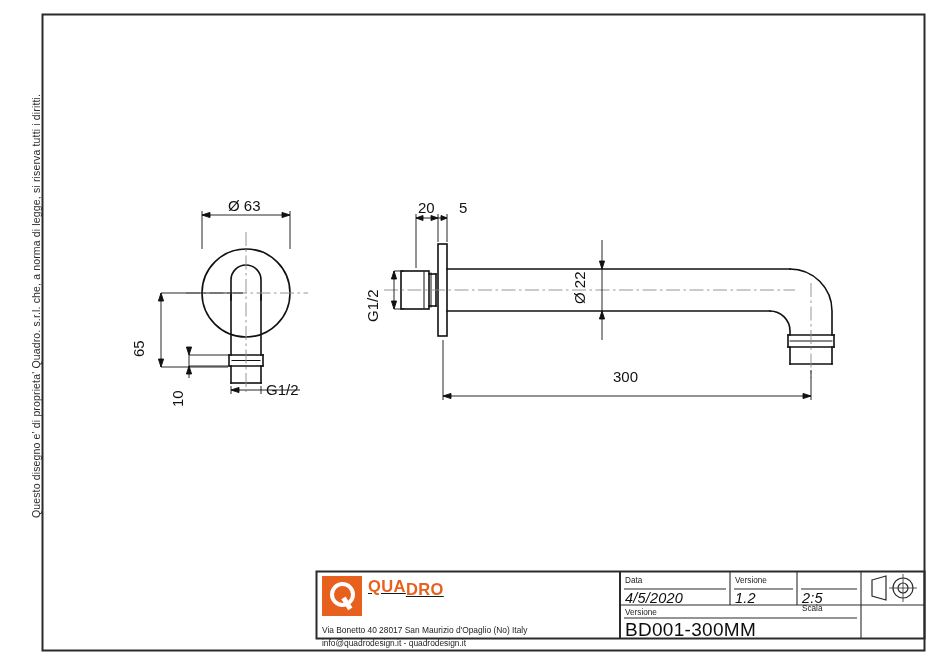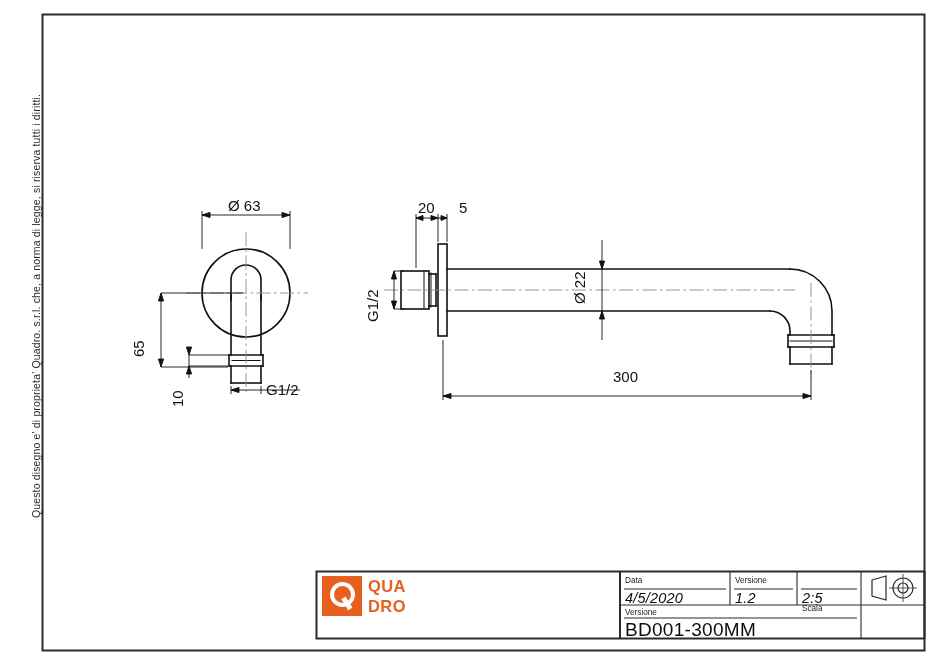--- a/index.html
+++ b/index.html
@@ -27,21 +27,21 @@
     width:40px;height:40px;background:#E8601E;position:relative;flex:0 0 auto;
   }
   .logo-mark .q-ring{
     position:absolute;left:7.5px;top:6px;width:25px;height:25px;
     border:4.5px solid #ffffff;border-radius:50%;box-sizing:border-box;
   }
   .logo-mark .q-tail{
     position:absolute;left:19px;top:22px;width:4.5px;height:13px;
     background:#ffffff;transform:rotate(-32deg);transform-origin:top center;
   }
-  .logo-word{display:flex;flex-direction:column;line-height:1.0;padding-top:2px;}
+  .logo-word{display:flex;flex-direction:row;line-height:1.0;padding-top:2px;text-decoration:underline;}
   .logo-word span{color:#E8601E;font-size:16.5px;font-weight:700;letter-spacing:.4px;}
   .logo-word span.second{margin-top:3px;}
   .addr{margin-top:8px;font-size:8.4px;line-height:1.55;color:#1d1d1d;white-space:nowrap;}
 
   .tb-label{position:absolute;font-size:8.2px;color:#1d1d1d;}
   .tb-value{position:absolute;font-size:14.5px;color:#0d0d0d;letter-spacing:.2px;font-style:italic;}
   .tb-article{position:absolute;font-size:19px;color:#0d0d0d;letter-spacing:.3px;}
 
   .dimtext{position:absolute;font-size:15px;color:#111;white-space:nowrap;}
   .dimtext.v{transform:rotate(-90deg);transform-origin:left bottom;}
@@ -212,20 +212,24 @@
   <div class="logo-row">
     <div class="logo-mark">
       <div class="q-ring"></div>
       <div class="q-tail"></div>
     </div>
     <div class="logo-word">
       <span>QUA</span>
       <span class="second">DRO</span>
     </div>
   </div>
+  <div class="addr">
+    <div>Via Bonetto 40  28017 San Maurizio d'Opaglio (No) Italy</div>
+    <div>info@quadrodesign.it  -  quadrodesign.it</div>
+  </div>
 </div>
 
 <div class="tb-label" style="left:625px;top:576px;">Data</div>
 <div class="tb-value" style="left:625px;top:590px;">4/5/2020</div>
 
 <div class="tb-label" style="left:735px;top:576px;">Versione</div>
 <div class="tb-value" style="left:735px;top:590px;">1.2</div>
 
 <div class="tb-label" style="left:802px;top:604px;">Scala</div>
 <div class="tb-value" style="left:802px;top:590px;">2:5</div>

